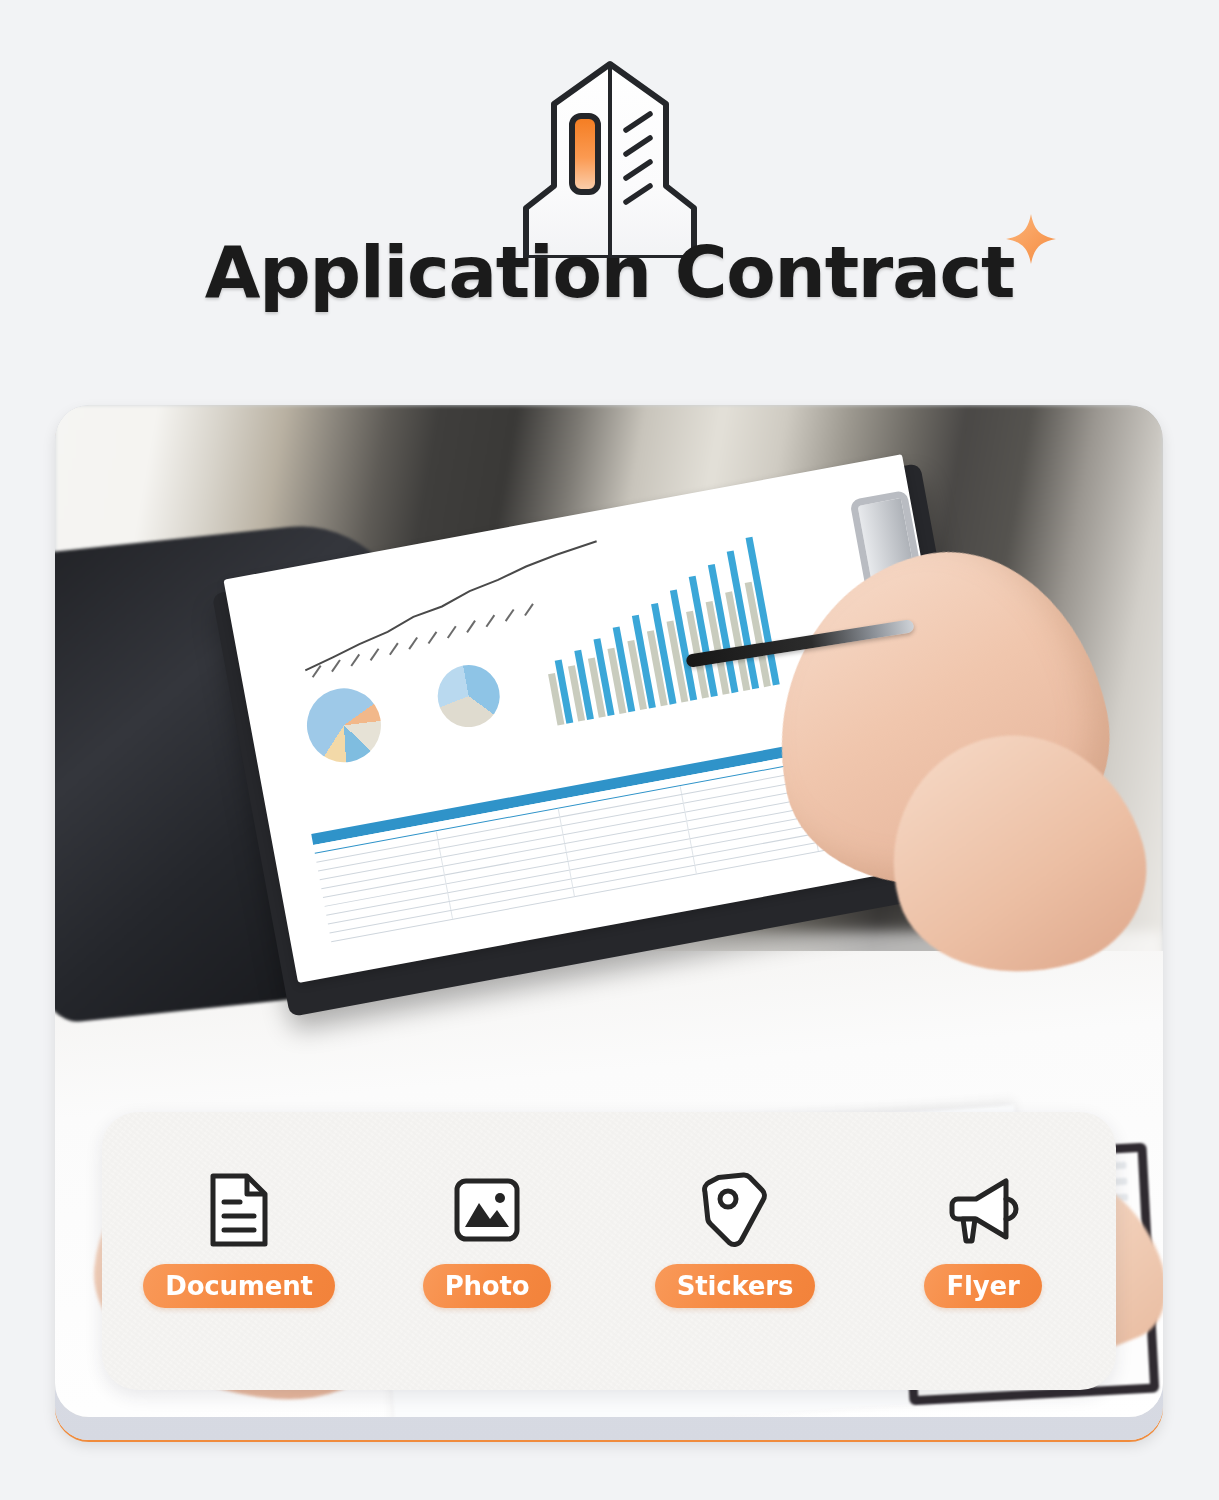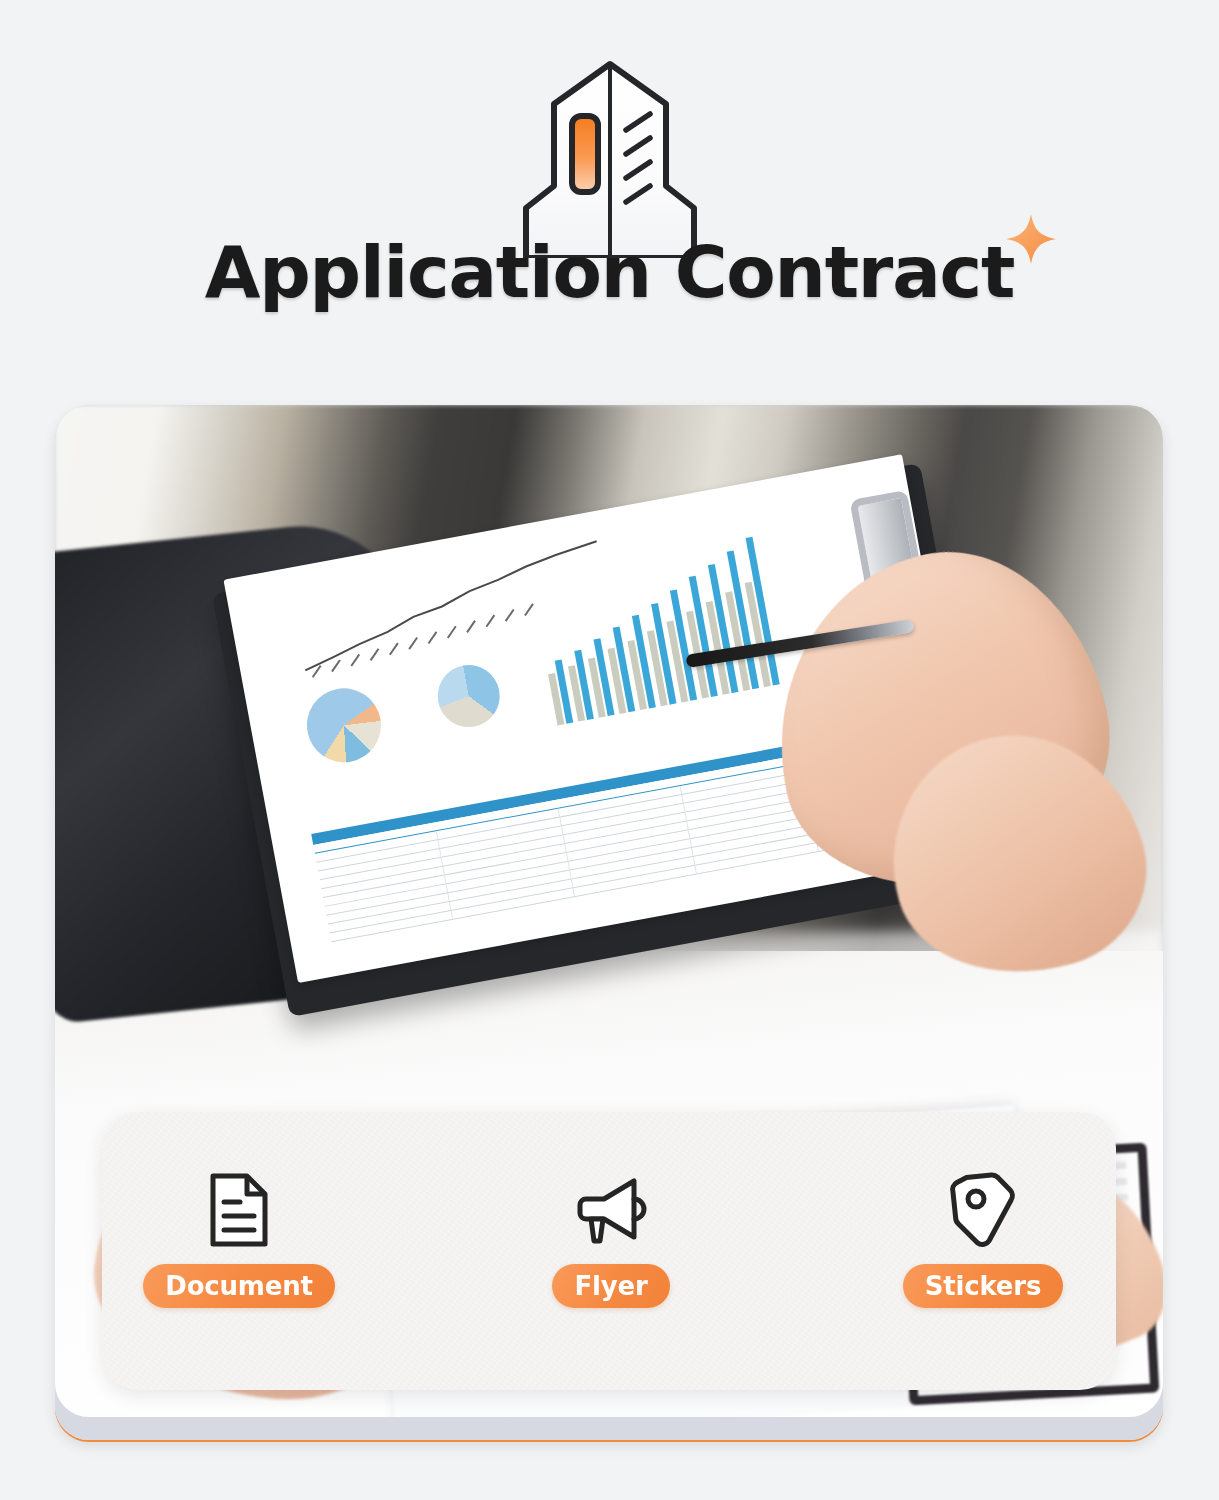--- a/index.html
+++ b/index.html
@@ -652,36 +652,46 @@
             <line x1="17" y1="30" x2="33" y2="30"></line>
             <line x1="17" y1="44" x2="47" y2="44"></line>
             <line x1="17" y1="58" x2="47" y2="58"></line>
           </g>
         </svg>
       </span>
       <span class="badge">Document</span>
     </div>
 
 
+    <div class="scenario">
+      <span class="ico">
+        <svg viewBox="0 0 70 66" width="70" height="66" aria-hidden="true">
+          <rect x="5" y="4" width="60" height="58" rx="9" fill="#ffffff" stroke="#252525" stroke-width="5"></rect>
+          <circle cx="48" cy="21" r="5" fill="#252525"></circle>
+          <path d="M13 50 L27 26 L38 42 L45 33 L57 50 Z" fill="#252525"></path>
+        </svg>
+      </span>
+      <span class="badge">Photo</span>
+    </div>
+
+    <div class="scenario">
+      <span class="ico">
+        <svg viewBox="0 0 70 78" width="70" height="78" aria-hidden="true">
+          <path d="M22 5 H47 a8 8 0 0 1 6 3 L64 22 a8 8 0 0 1 0 10 L38 70 a8 8 0 0 1 -12 1 L9 50 a8 8 0 0 1 -2 -6 V18 a8 8 0 0 1 5 -9 Z" fill="#ffffff" stroke="#252525" stroke-width="5" stroke-linejoin="round" transform="rotate(-6 35 39)"></path>
+          <circle cx="28" cy="28" r="8" fill="#ffffff" stroke="#252525" stroke-width="5"></circle>
+        </svg>
+      </span>
+      <span class="badge">Stickers</span>
+    </div>
 
     <div class="scenario">
       <span class="ico">
         <svg viewBox="0 0 78 70" width="78" height="70" aria-hidden="true">
           <path d="M14 24 H32 L62 6 V62 L32 44 H14 a6 6 0 0 1 -6 -6 V30 a6 6 0 0 1 6 -6 Z" fill="#ffffff" stroke="#252525" stroke-width="5" stroke-linejoin="round"></path>
           <path d="M62 24 a10 10 0 0 1 0 20" fill="none" stroke="#252525" stroke-width="5" stroke-linecap="round"></path>
           <path d="M19 44 H31 L28 66 H22 Z" fill="#ffffff" stroke="#252525" stroke-width="5" stroke-linejoin="round"></path>
         </svg>
       </span>
       <span class="badge">Flyer</span>
     </div>
 
-    <div class="scenario">
-      <span class="ico">
-        <svg viewBox="0 0 70 78" width="70" height="78" aria-hidden="true">
-          <path d="M22 5 H47 a8 8 0 0 1 6 3 L64 22 a8 8 0 0 1 0 10 L38 70 a8 8 0 0 1 -12 1 L9 50 a8 8 0 0 1 -2 -6 V18 a8 8 0 0 1 5 -9 Z" fill="#ffffff" stroke="#252525" stroke-width="5" stroke-linejoin="round" transform="rotate(-6 35 39)"></path>
-          <circle cx="28" cy="28" r="8" fill="#ffffff" stroke="#252525" stroke-width="5"></circle>
-        </svg>
-      </span>
-      <span class="badge">Stickers</span>
-    </div>
-
   </div>
 </div>
 
 </body></html>

